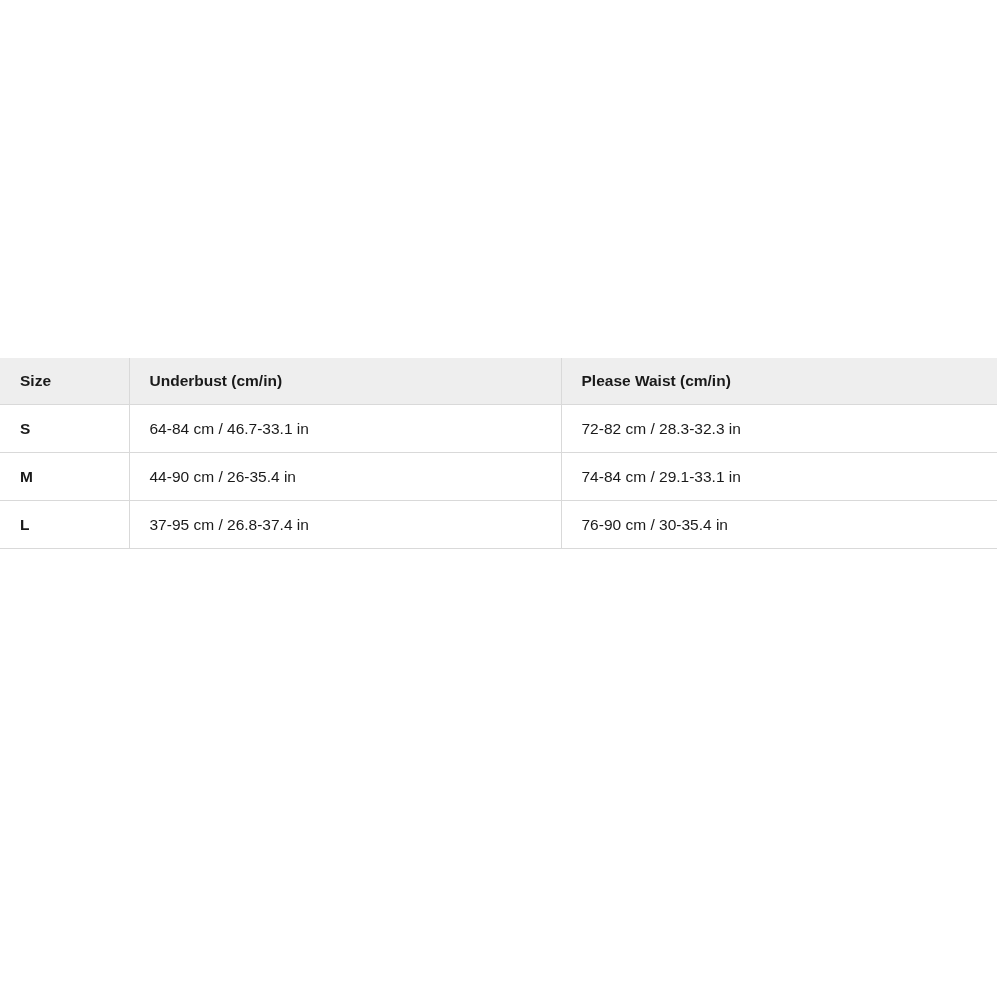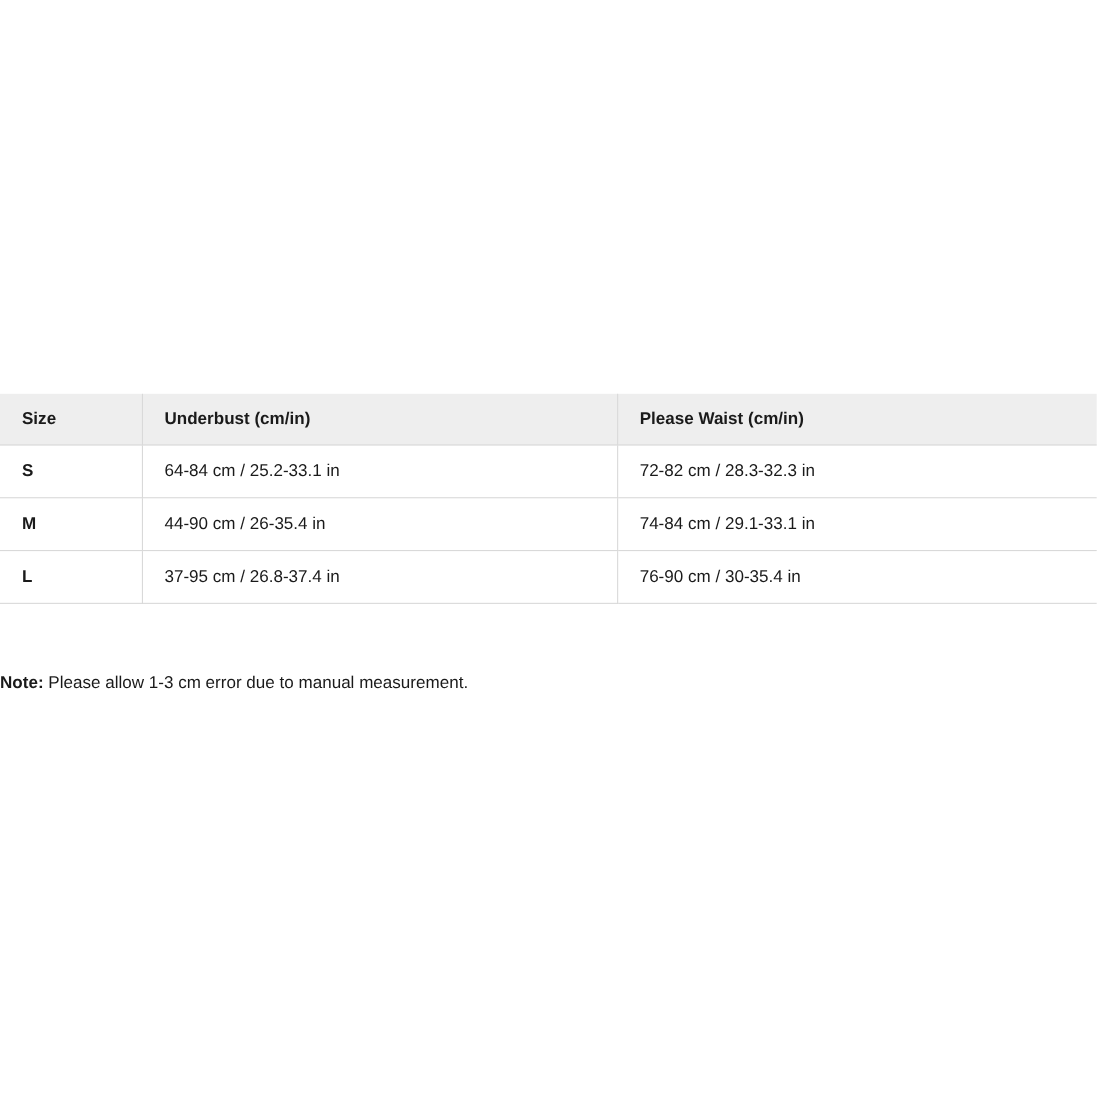--- a/index.html
+++ b/index.html
@@ -101,32 +101,31 @@
       <thead>
         <tr>
           <th>Size</th>
           <th>Underbust (cm/in)</th>
           <th>Please Waist (cm/in)</th>
         </tr>
       </thead>
       <tbody>
         <tr>
           <td>S</td>
-          <td>64-84 cm / 25.2-33.1 in</td>
+          <td>64-84 cm / 46.7-33.1 in</td>
           <td>72-82 cm / 28.3-32.3 in</td>
         </tr>
         <tr>
           <td>M</td>
           <td>44-90 cm / 26-35.4 in</td>
           <td>74-84 cm / 29.1-33.1 in</td>
         </tr>
         <tr>
           <td>L</td>
           <td>37-95 cm / 26.8-37.4 in</td>
           <td>76-90 cm / 30-35.4 in</td>
         </tr>
       </tbody>
     </table>
   </div>
 
-  <div class="note"><span class="note-label">Note:</span><span class="note-text"> Please allow 1-3 cm error due to manual measurement.</span></div>
 
 </div>
 
 </body></html>

